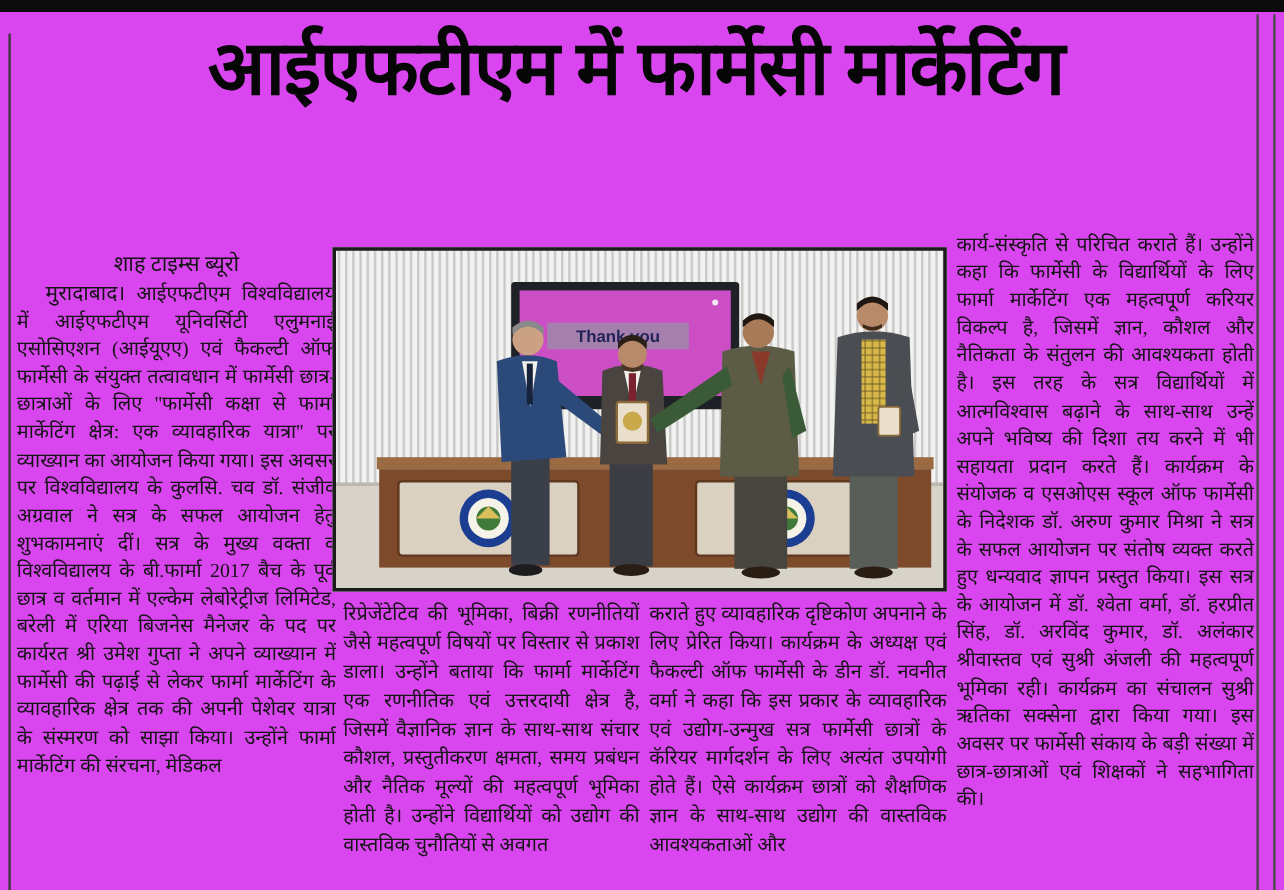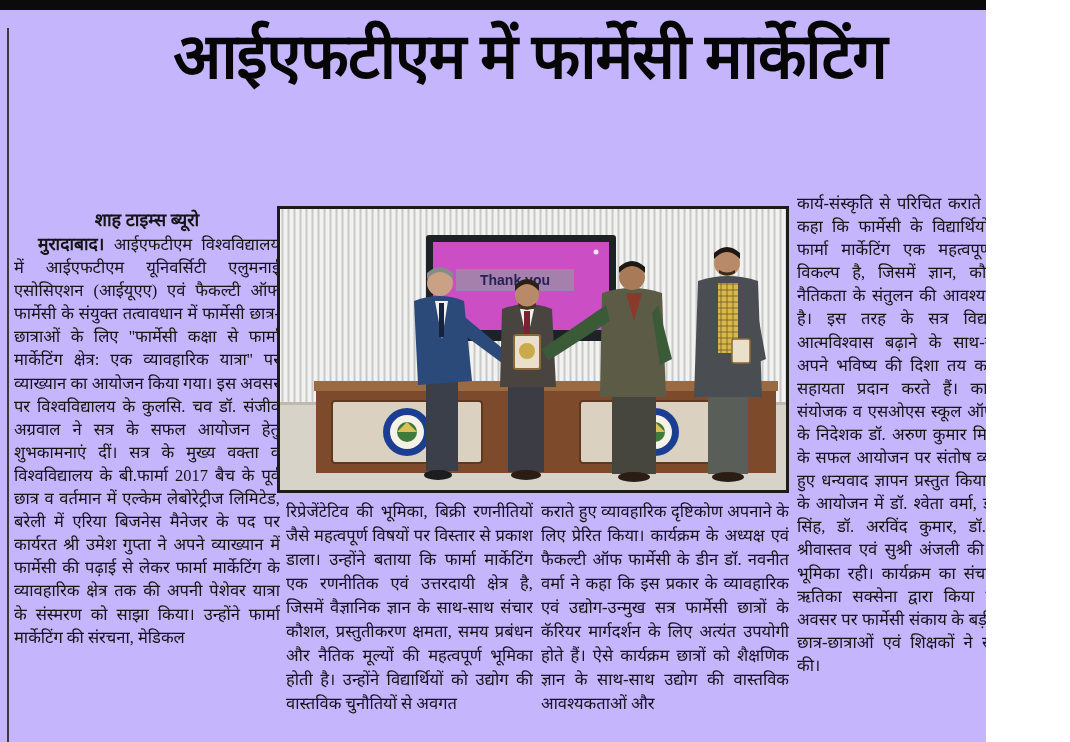--- a/index.html
+++ b/index.html
@@ -1,17 +1,17 @@
 <!DOCTYPE html>
 <html><head>
 <meta charset="utf-8">
 <style>
   html,body{margin:0;padding:0;background:#ffffff;}
   .page{
-    position:relative;width:986px;height:742px;background:#c4b5fd;
+    position:relative;width:1070px;height:742px;background:#d946ef;
     overflow:hidden;font-family:"Liberation Serif","DejaVu Serif",serif;color:#111;
   }
   .topbar{position:absolute;left:0;top:0;width:1070px;height:10px;background:#0b0b0b;}
   .rule-v{position:absolute;background:#3a3a3a;}
   .rule-left{left:7px;top:28px;width:2px;height:714px;}
   .rule-right-1{left:1047px;top:12px;width:2px;height:730px;background:#4a4a4a;}
   .rule-right-2{left:1061px;top:12px;width:2px;height:730px;background:#4a4a4a;}
 
   .headline{
     position:absolute;left:18px;top:14px;width:1024px;text-align:center;
@@ -22,23 +22,23 @@
   .headline div{white-space:nowrap;}
 
   .bodycol{
     position:absolute;overflow:hidden;text-align:justify;
     font-size:16.5px;color:#141414;
   }
   .col1{left:14px;top:208px;width:266px;height:532px;line-height:23.1px;}
   .col2{left:286px;top:500px;width:247px;height:240px;line-height:24px;}
   .col3{left:541px;top:500px;width:248px;height:240px;line-height:24px;}
   .col4{left:797px;top:192px;width:248px;height:532px;line-height:23.1px;}
-  .byline{font-weight:bold;text-align:center;font-size:18px;line-height:24px;margin-bottom:1px;}
+  .byline{font-weight:normal;text-align:center;font-size:18px;line-height:24px;margin-bottom:1px;}
   .lead p{margin:0;text-indent:24px;}
-  .dateline{font-weight:bold;font-size:17.5px;}
+  .dateline{font-weight:normal;font-size:17.5px;}
   .coltext{margin:0;}
 
   .photo{
     position:absolute;left:277px;top:206px;width:512px;height:287px;
     background:#efefef;border:3px solid #1c1c1c;box-sizing:border-box;
   }
   .photo svg{display:block;}
 </style>
 </head>
 <body>

